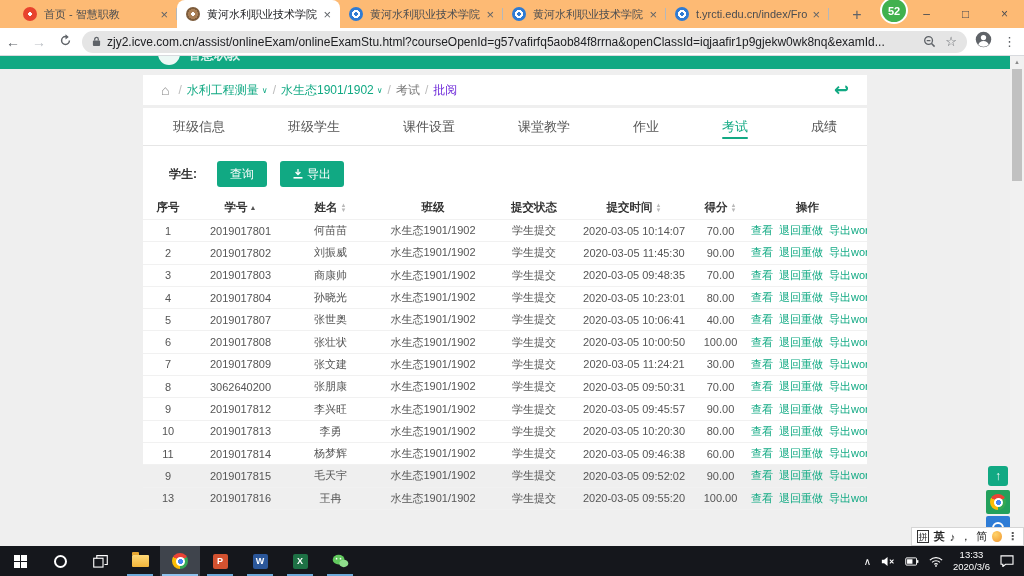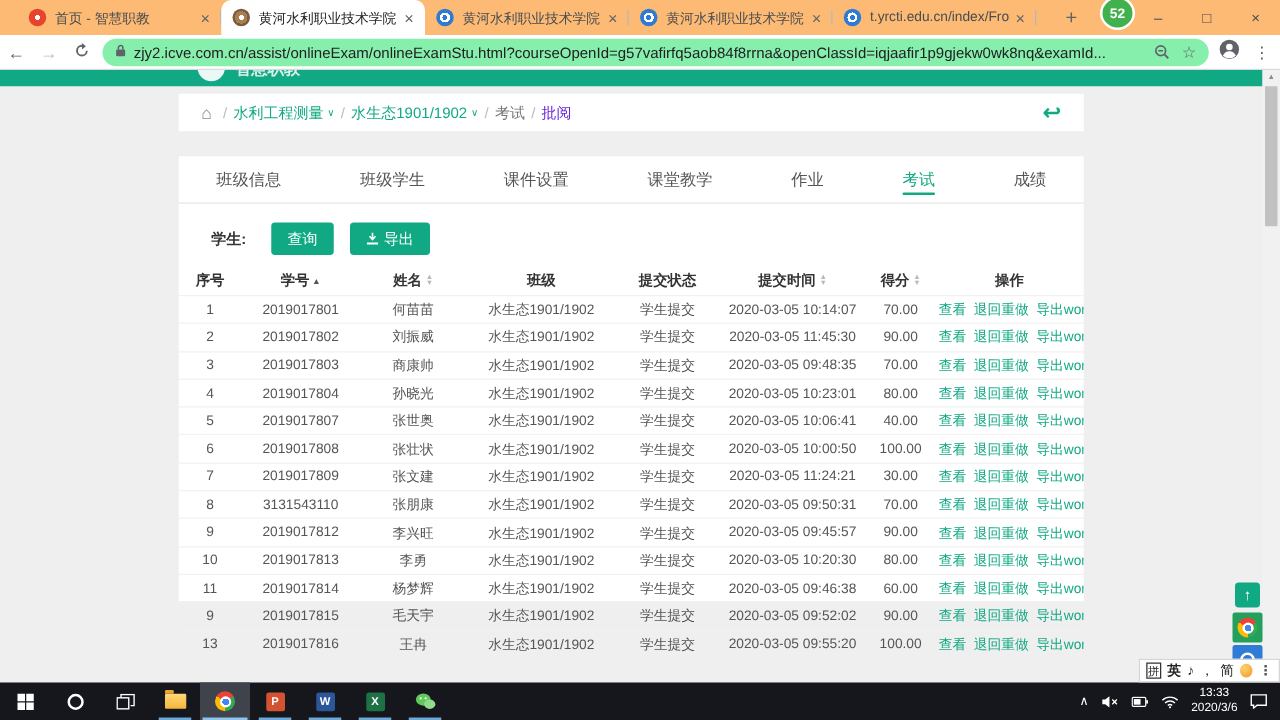--- a/index.html
+++ b/index.html
@@ -25,21 +25,21 @@
     border-radius:50%;color:#fff;font-size:11px;font-weight:bold;display:flex;align-items:center;
     justify-content:center;box-sizing:border-box;z-index:3;}
   .winctrl{position:absolute;right:0;top:0;height:28px;display:flex;}
   .winctrl span{width:39px;text-align:center;line-height:28px;font-size:12px;color:#4a4d52;cursor:pointer;}
 
   
   .urlbar{position:absolute;top:28px;left:0;width:1024px;height:28px;background:#fff;
     border-bottom:1px solid #d8dade;box-sizing:border-box;display:flex;align-items:center;}
   .nav-ico{width:26px;text-align:center;font-size:14px;color:#5f6368;}
   .nav-ico.disabled{color:#bdc1c6;}
-  .omnibox{flex:1;height:22px;margin:0 8px 0 4px;background:#86efac;border-radius:11px;display:flex;
+  .omnibox{flex:1;height:22px;margin:0 8px 0 4px;background:#e5e5e5;border-radius:11px;display:flex;
     align-items:center;padding:0 10px;overflow:hidden;}
   .url-text{font-size:12px;color:#202124;white-space:nowrap;overflow:hidden;flex:1;margin-left:6px;}
   .omni-ico{margin-left:9px;color:#5f6368;font-size:13px;flex:0 0 auto;display:flex;align-items:center;}
   .chrome-right{display:flex;align-items:center;margin-right:8px;gap:11px;}
   .menu-dots{color:#5f6368;font-size:13px;letter-spacing:0;}
 
   
   .page{position:absolute;top:56px;left:0;width:1024px;height:490px;background:#efefef;overflow:hidden;}
   .greenbar{position:absolute;top:0;left:0;width:1010px;height:13px;background:#11a983;overflow:hidden;}
   .logo-circle{position:absolute;left:158px;top:-13px;width:22px;height:22px;border-radius:50%;background:#fff;opacity:.92;}
@@ -48,21 +48,21 @@
   .crumbbar{position:absolute;left:143px;top:19px;width:724px;height:30px;background:#fff;display:flex;
     align-items:center;font-size:12px;color:#999;padding:0 18px;box-sizing:border-box;}
   .home-ico{font-size:14px;color:#8a8a8a;margin-right:4px;}
   .crumb-sep{color:#bbb;margin:0 5px;}
   .crumb-link{color:#11a983;cursor:pointer;}
   .crumb-caret{color:#11a983;font-size:8px;margin-left:3px;}
   .crumb-plain{color:#777;}
   .crumb-current{color:#6d28d9;}
   .crumb-return{margin-left:auto;color:#11a983;font-size:18px;font-weight:bold;cursor:pointer;line-height:18px;}
 
-  .card{position:absolute;left:143px;top:69px;width:724px;height:356px;background:#fff;}
+  .card{position:absolute;left:143px;top:52px;width:724px;height:356px;background:#fff;}
   .navtabs{height:38px;border-bottom:1px solid #e6e6e6;display:flex;align-items:center;
     justify-content:space-between;padding:0 30px;box-sizing:border-box;font-size:13px;color:#555;}
   .navtab{position:relative;height:38px;line-height:38px;cursor:pointer;}
   .navtab.active{color:#11a983;}
   .navtab.active::after{content:"";position:absolute;left:50%;transform:translateX(-50%);bottom:7px;
     width:26px;height:2px;background:#11a983;border-radius:1px;}
 
   .examtitle{margin:14px 0 0 12px;padding-left:9px;border-left:3px solid #11a983;font-size:12px;color:#444;line-height:15px;}
   .searchrow{display:flex;align-items:center;margin:15px 0 0 26px;font-size:12px;color:#333;}
   .search-label{font-weight:bold;margin-right:7px;}
@@ -340,21 +340,21 @@
               <div class="c c1">2019017809</div>
               <div class="c c2">张文建</div>
               <div class="c c3">水生态1901/1902</div>
               <div class="c c4">学生提交</div>
               <div class="c c5">2020-03-05 11:24:21</div>
               <div class="c c6">30.00</div>
               <div class="c c7 actions"><span class="alink">查看</span><span class="alink">退回重做</span><span class="alink">导出word</span></div>
             </div>
             <div class="trow">
               <div class="c c0">8</div>
-              <div class="c c1">3131543110</div>
+              <div class="c c1">3062640200</div>
               <div class="c c2">张朋康</div>
               <div class="c c3">水生态1901/1902</div>
               <div class="c c4">学生提交</div>
               <div class="c c5">2020-03-05 09:50:31</div>
               <div class="c c6">70.00</div>
               <div class="c c7 actions"><span class="alink">查看</span><span class="alink">退回重做</span><span class="alink">导出word</span></div>
             </div>
             <div class="trow">
               <div class="c c0">9</div>
               <div class="c c1">2019017812</div>

